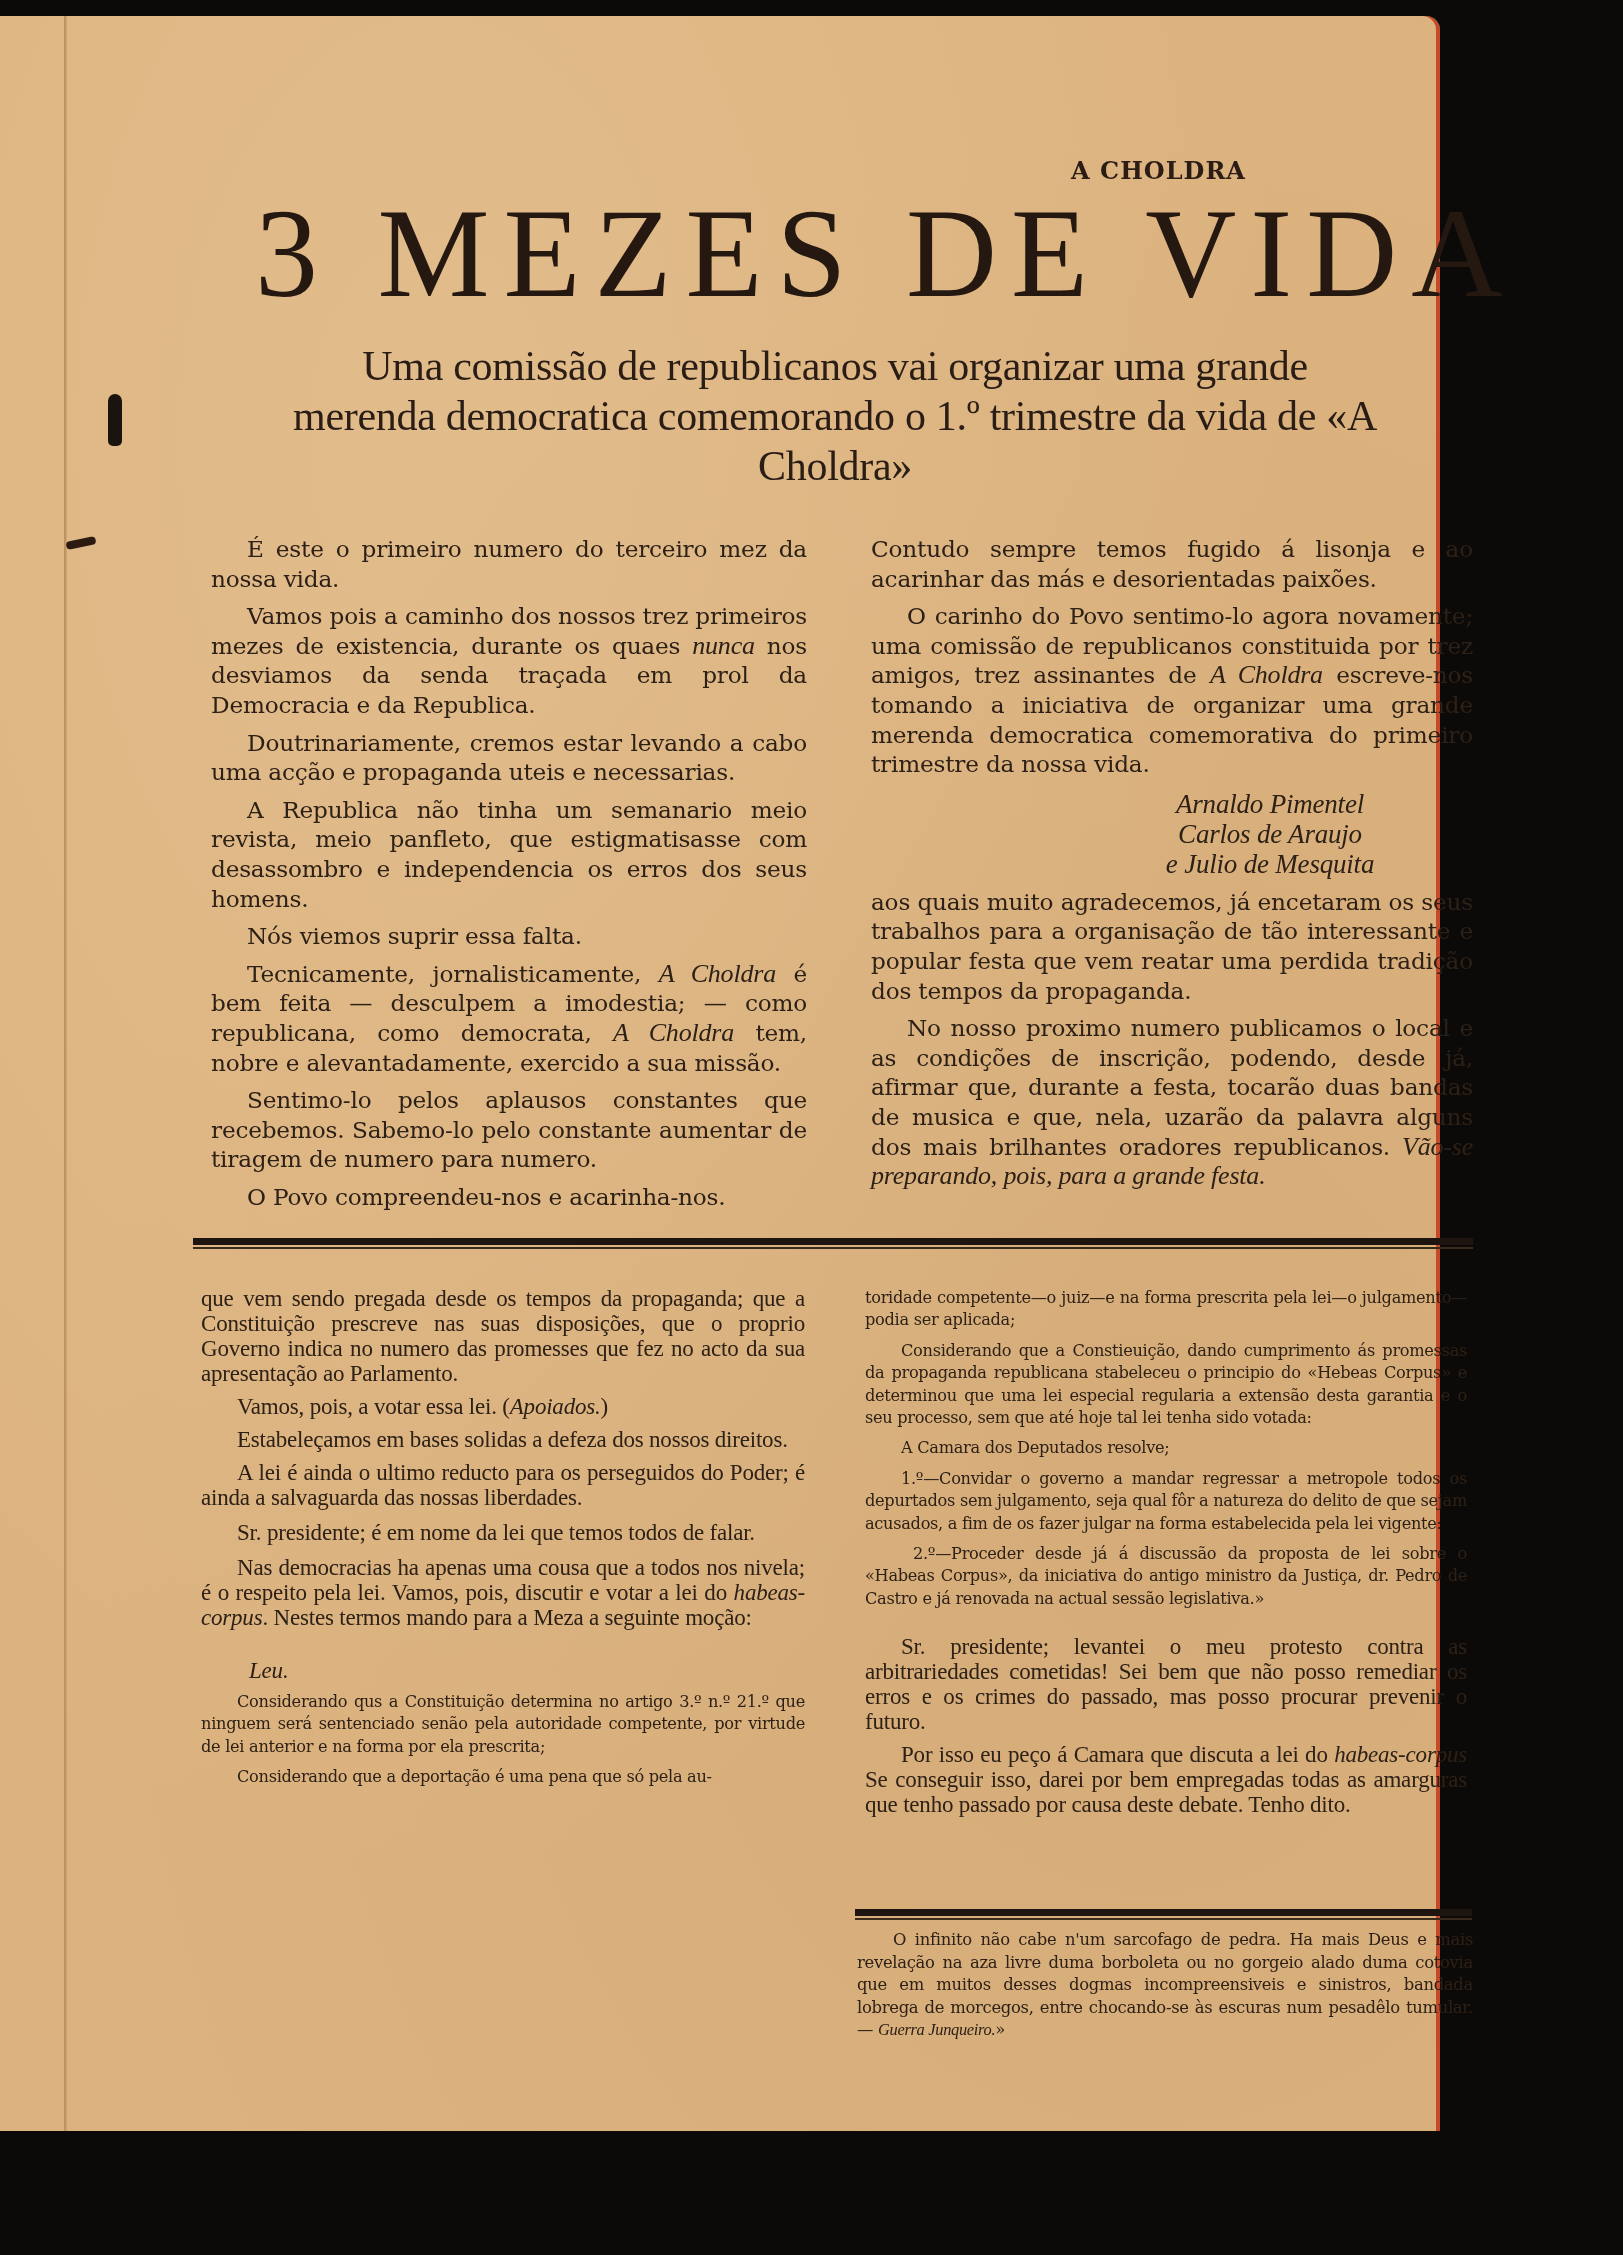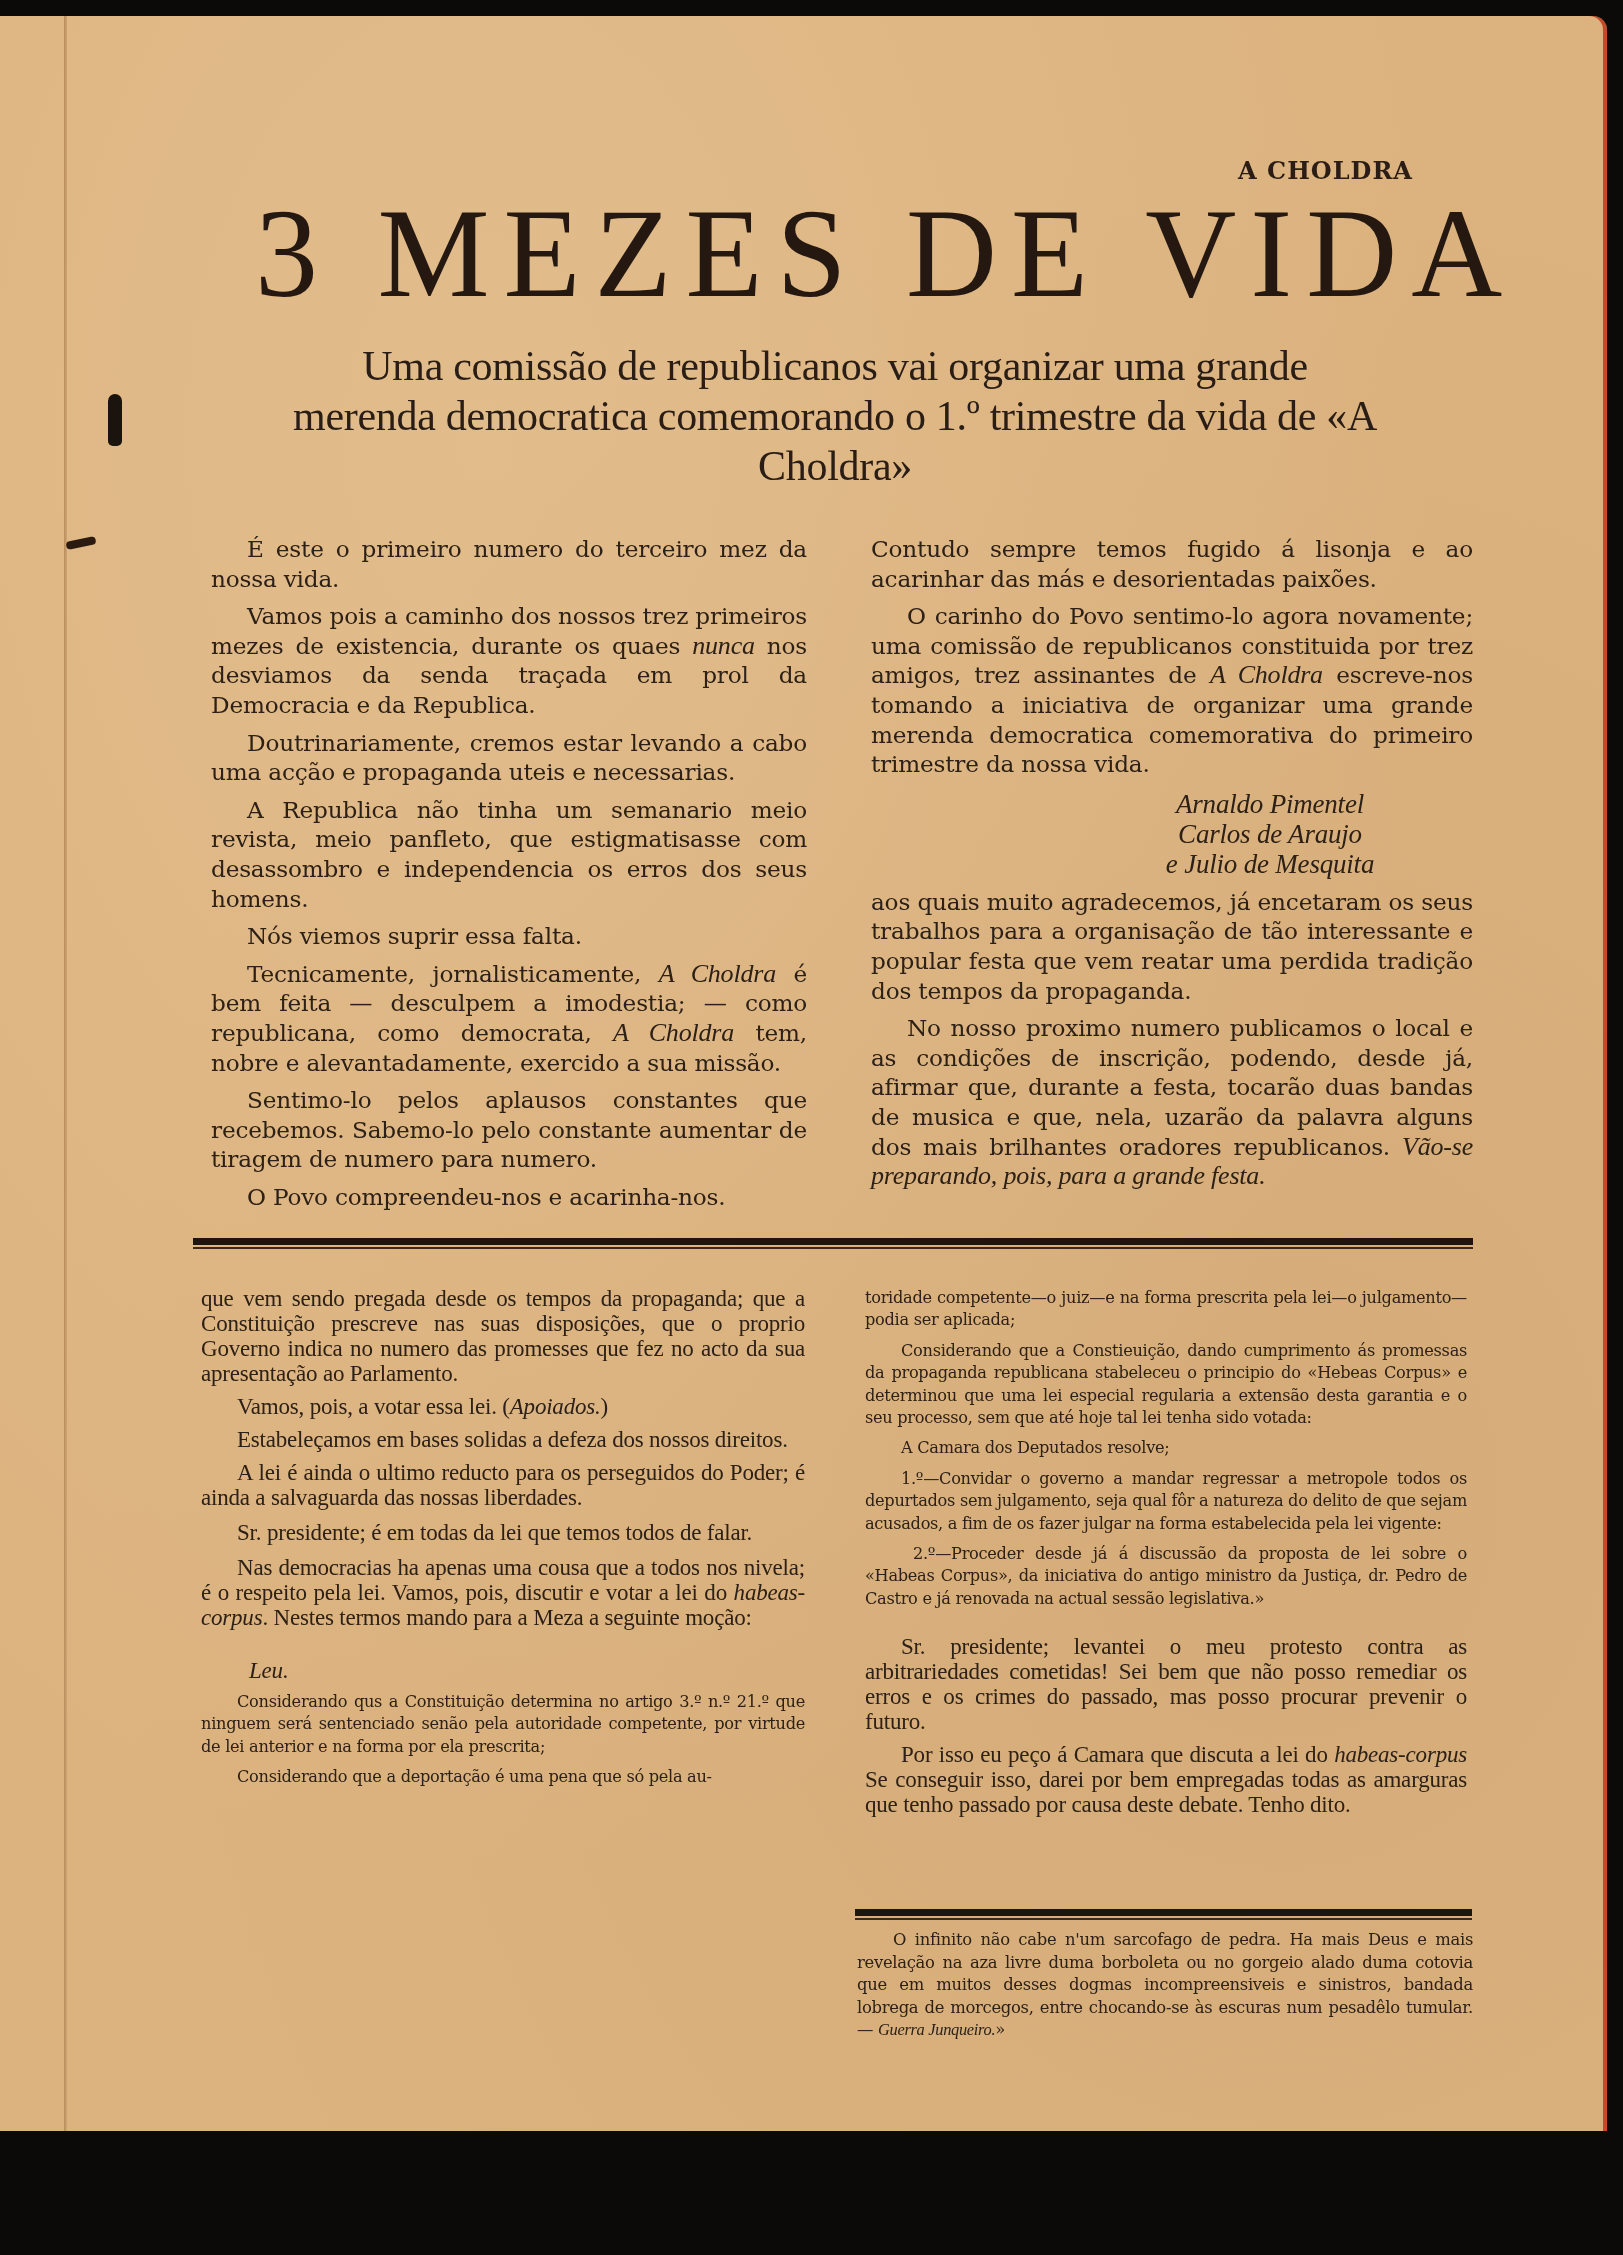--- a/index.html
+++ b/index.html
@@ -3,21 +3,21 @@
 <meta charset="utf-8">
 <style>
   html, body { margin: 0; padding: 0; }
   body {
     width: 1623px; height: 2255px;
     background: #0c0a08;
     position: relative; overflow: hidden;
   }
   .page {
     position: absolute; left: 0; top: 16px;
-    width: 1607px; height: 2115px;
+    width: 1440px; height: 2115px;
     background: #dcb37f;
     background-image:
       radial-gradient(ellipse at 30% 20%, rgba(230,196,150,0.55), rgba(0,0,0,0) 60%),
       radial-gradient(ellipse at 80% 70%, rgba(200,160,110,0.35), rgba(0,0,0,0) 65%);
     border-top-right-radius: 14px;
     box-shadow: inset -4px 0 0 #c44a2a;
     color: #2a1f17;
   }
   .spine {
     position: absolute; left: 64px; top: 0; width: 3px; height: 100%;
@@ -137,21 +137,21 @@
     <p class="indent"><span>No nosso proximo numero publicamos o local e as condições de inscrição, podendo, desde já, afirmar que, durante a festa, tocarão duas bandas de musica e que, nela, uzarão da palavra alguns dos mais brilhantes oradores republicanos. </span><em>Vão-se preparando, pois, para a grande festa.</em></p>
   </div>
 
   <div class="rule rule-main"></div>
 
   <div class="col bottom-left">
     <p>que vem sendo pregada desde os tempos da propaganda; que a Constituição prescreve nas suas disposições, que o proprio Governo indica no numero das promesses que fez no acto da sua apresentação ao Parlamento.</p>
     <p class="indent"><span>Vamos, pois, a votar essa lei. (</span><em>Apoiados.</em><span>)</span></p>
     <p class="indent">Estabeleçamos em bases solidas a defeza dos nossos direitos.</p>
     <p class="indent">A lei é ainda o ultimo reducto para os perseguidos do Poder; é ainda a salvaguarda das nossas liberdades.</p>
-    <p class="indent gap">Sr. presidente; é em todas da lei que temos todos de falar.</p>
+    <p class="indent gap">Sr. presidente; é em nome da lei que temos todos de falar.</p>
     <p class="indent gap"><span>Nas democracias ha apenas uma cousa que a todos nos nivela; é o respeito pela lei. Vamos, pois, discutir e votar a lei do </span><em>habeas-corpus</em><span>. Nestes termos mando para a Meza a seguinte moção:</span></p>
     <p class="leu">Leu.</p>
     <p class="motion indent">Considerando qus a Constituição determina no artigo 3.º n.º 21.º que ninguem será sentenciado senão pela autoridade competente, por virtude de lei anterior e na forma por ela prescrita;</p>
     <p class="motion indent">Considerando que a deportação é uma pena que só pela au-</p>
   </div>
 
   <div class="col bottom-right">
     <p class="motion">toridade competente—o juiz—e na forma prescrita pela lei—o julgamento—podia ser aplicada;</p>
     <p class="motion indent">Considerando que a Constieuição, dando cumprimento ás promessas da propaganda republicana stabeleceu o principio do «Hebeas Corpus» e determinou que uma lei especial regularia a extensão desta garantia e o seu processo, sem que até hoje tal lei tenha sido votada:</p>
     <p class="motion indent">A Camara dos Deputados resolve;</p>

